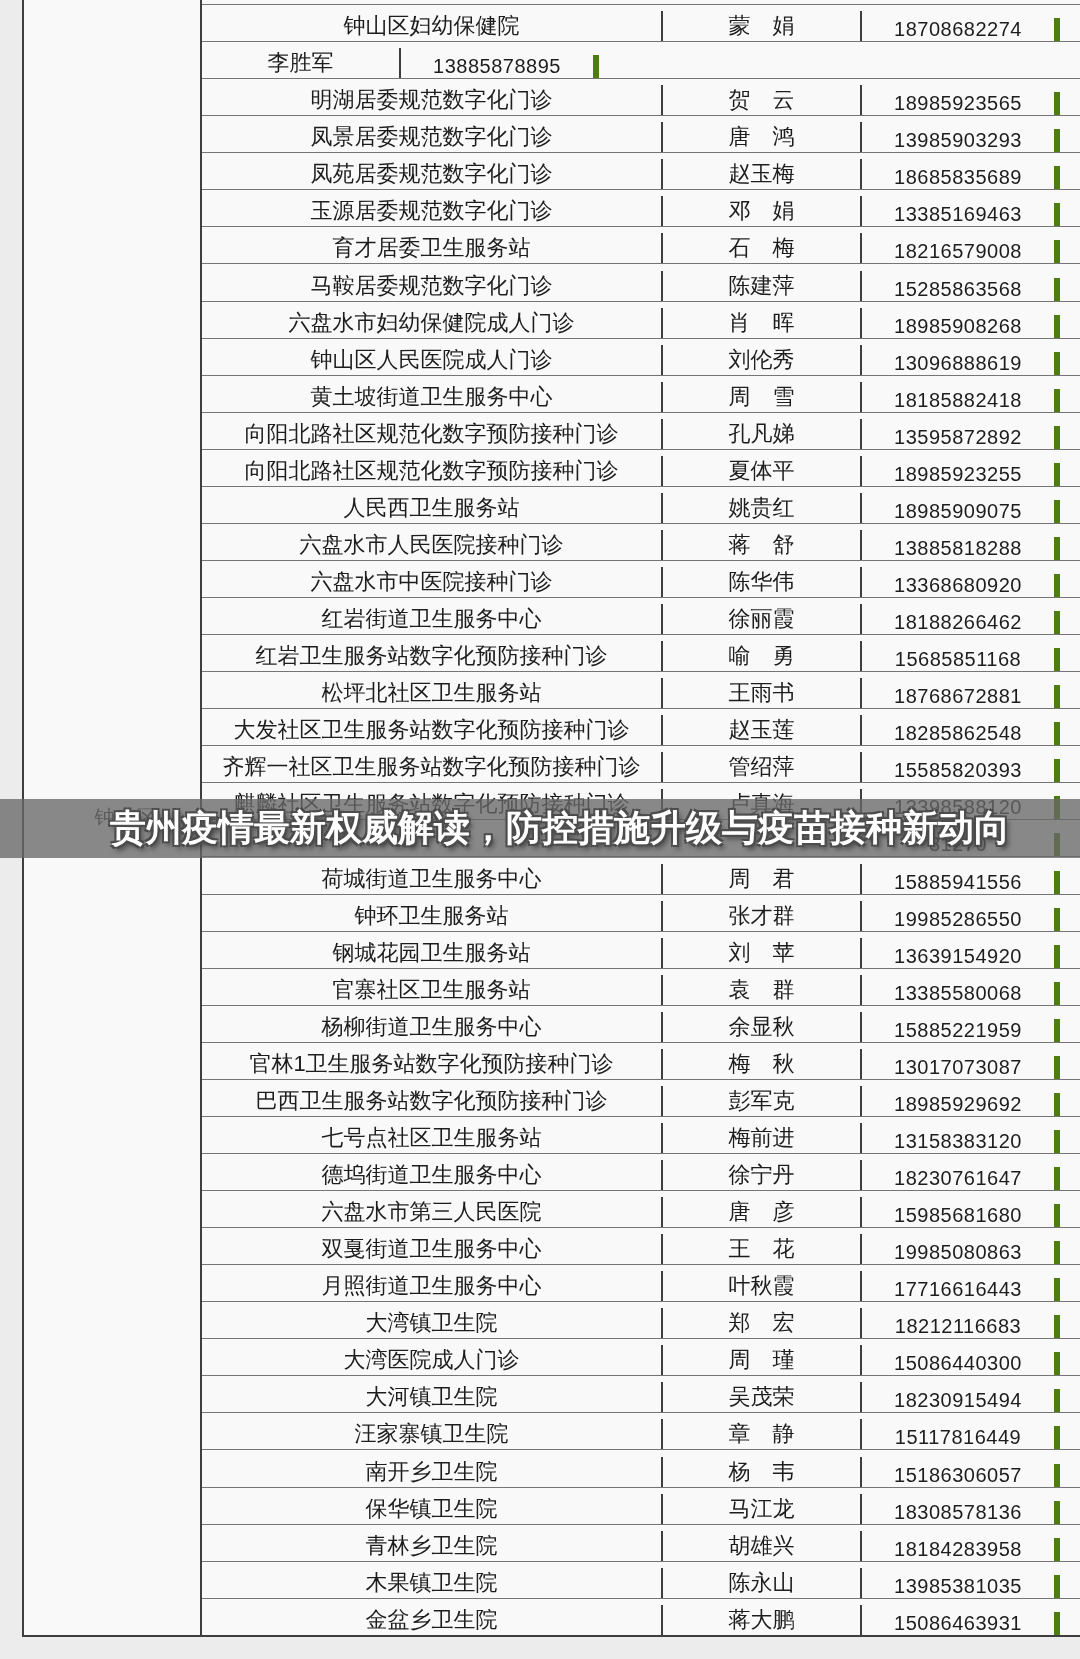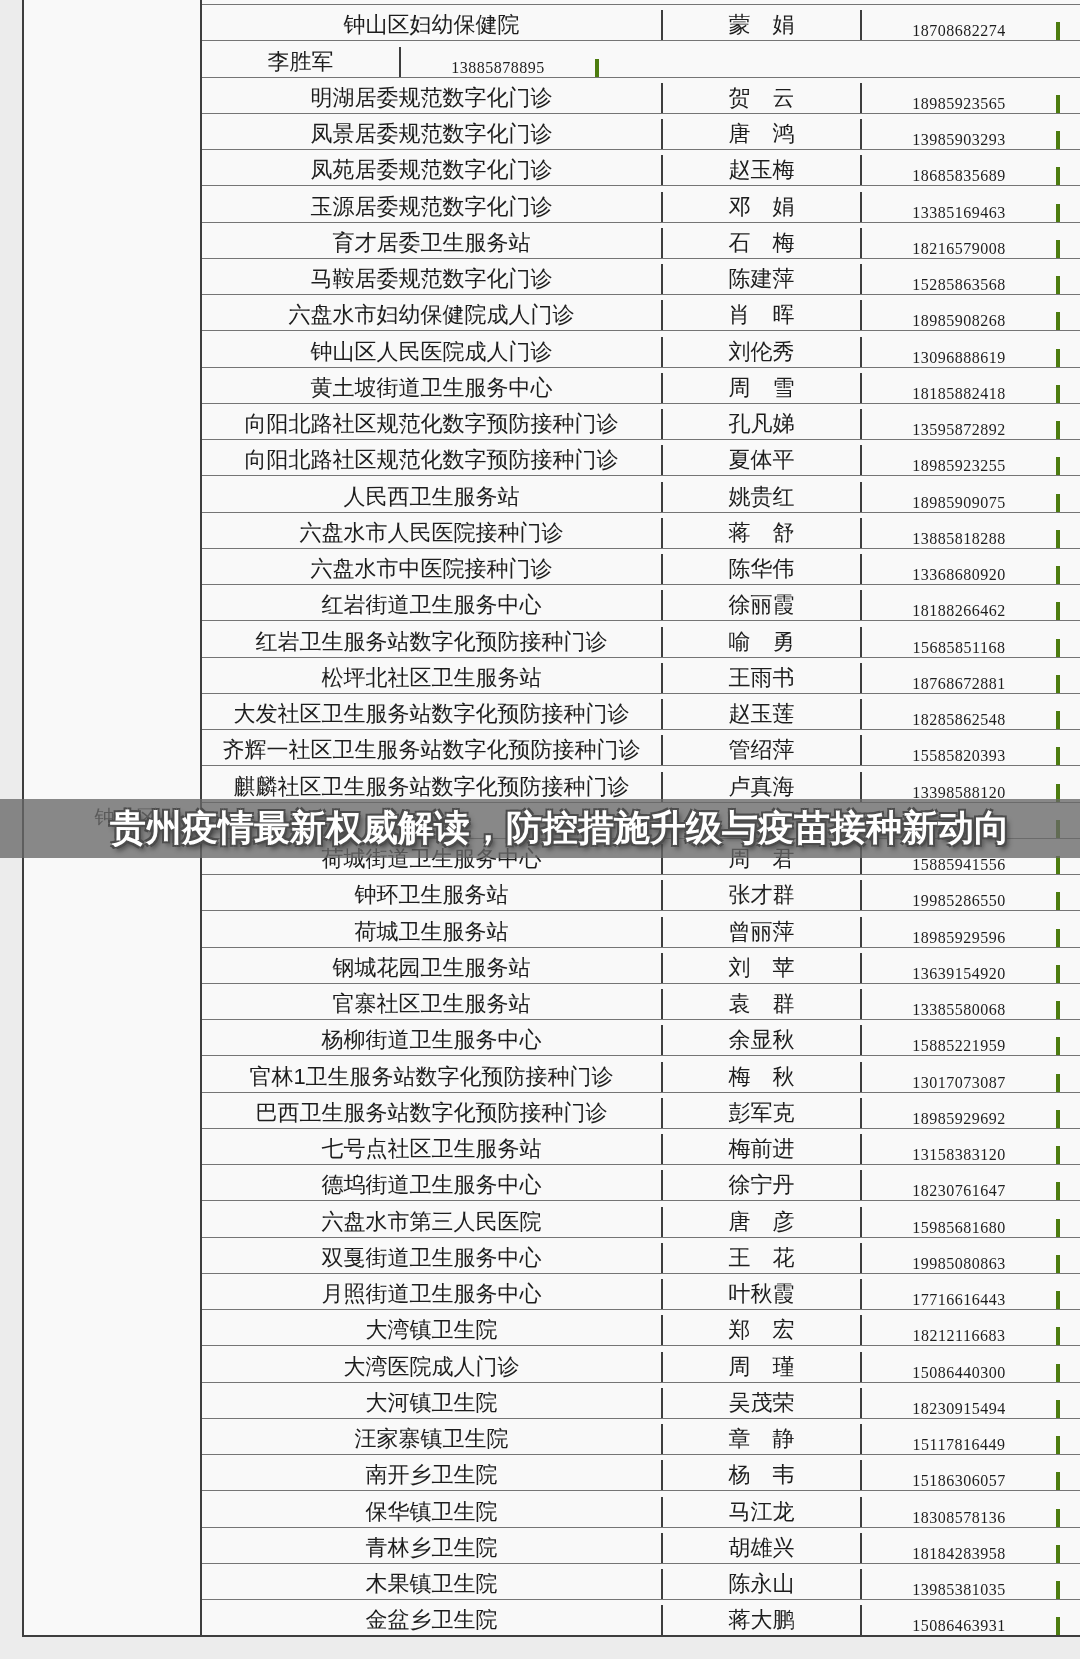--- a/index.html
+++ b/index.html
@@ -37,21 +37,21 @@
     align-items:flex-end;
   }
   .row:last-child{border-bottom:none;}
   .cell{
     box-sizing:border-box;
     display:flex;align-items:center;justify-content:center;
     color:#1d1d1d;overflow:hidden;
   }
   .cell.facility{width:461px;min-width:461px;border-right:2px solid #3e3e3e;font-size:22px;}
   .cell.person{width:199px;min-width:199px;border-right:2px solid #3e3e3e;font-size:22px;white-space:pre;}
-  .cell.phone{width:198px;min-width:198px;border-right:4px solid #4d7c0f;font-size:16px;letter-spacing:0.5px;font-family:Liberation Serif, serif;}
+  .cell.phone{width:198px;min-width:198px;border-right:6px solid #4d7c0f;font-size:20px;letter-spacing:0.5px;}
   .cell.tail{flex:1;}
 
   
   .banner{
     position:absolute;left:0;top:799px;
     width:1080px;height:59px;
     background:rgba(104,104,104,0.78);
     z-index:5;
     display:flex;align-items:center;
   }
@@ -247,26 +247,20 @@
     <div class="cell tail"></div>
   </div>
 
   <div class="row">
     <div class="cell facility">钟环卫生服务站</div>
     <div class="cell person">张才群</div>
     <div class="cell phone">19985286550</div>
     <div class="cell tail"></div>
   </div>
 
-  <div class="row">
-    <div class="cell facility">荷城卫生服务站</div>
-    <div class="cell person">曾丽萍</div>
-    <div class="cell phone">18985929596</div>
-    <div class="cell tail"></div>
-  </div>
 
   <div class="row">
     <div class="cell facility">钢城花园卫生服务站</div>
     <div class="cell person">刘　苹</div>
     <div class="cell phone">13639154920</div>
     <div class="cell tail"></div>
   </div>
 
   <div class="row">
     <div class="cell facility">官寨社区卫生服务站</div>

